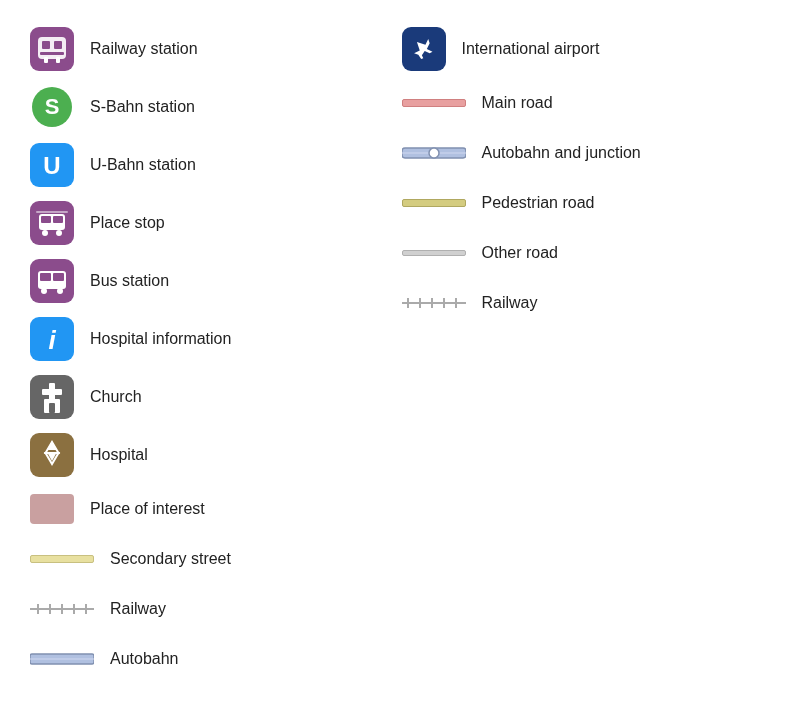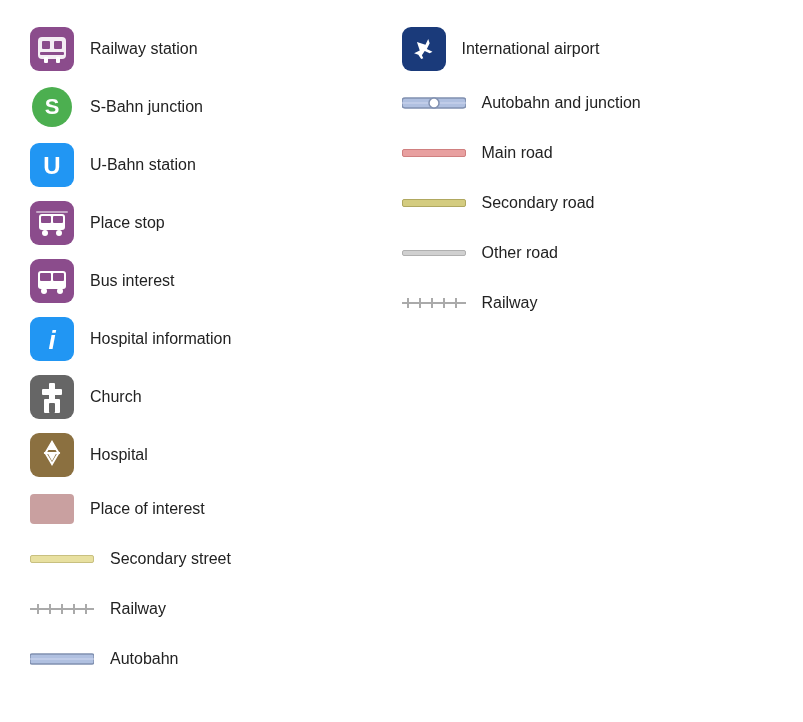--- a/index.html
+++ b/index.html
@@ -112,21 +112,21 @@
         <rect x="26" y="30" width="4" height="6" rx="1" fill="white"></rect>
       </svg>
       <span class="label">Railway station</span>
     </div>
 
     <div class="legend-item">
       <svg class="svg-icon" viewBox="0 0 44 44">
         <circle cx="22" cy="22" r="20" fill="#4caf50"></circle>
         <text x="22" y="29" text-anchor="middle" font-size="22" font-weight="bold" fill="white" font-family="Arial">S</text>
       </svg>
-      <span class="label">S-Bahn junction</span>
+      <span class="label">S-Bahn station</span>
     </div>
 
     <div class="legend-item">
       <svg class="svg-icon" viewBox="0 0 44 44">
         <rect width="44" height="44" rx="9" fill="#2196f3"></rect>
         <text x="22" y="31" text-anchor="middle" font-size="24" font-weight="bold" fill="white" font-family="Arial">U</text>
       </svg>
       <span class="label">U-Bahn station</span>
     </div>
 
@@ -148,21 +148,21 @@
     <div class="legend-item">
       <svg class="svg-icon" viewBox="0 0 44 44">
         <rect width="44" height="44" rx="9" fill="#8b4c8c"></rect>
         <rect x="8" y="12" width="28" height="18" rx="3" fill="white"></rect>
         <rect x="10" y="14" width="11" height="8" rx="1" fill="#8b4c8c"></rect>
         <rect x="23" y="14" width="11" height="8" rx="1" fill="#8b4c8c"></rect>
         <rect x="8" y="24" width="28" height="3" fill="white" opacity="0.2"></rect>
         <circle cx="14" cy="32" r="3" fill="white"></circle>
         <circle cx="30" cy="32" r="3" fill="white"></circle>
       </svg>
-      <span class="label">Bus interest</span>
+      <span class="label">Bus station</span>
     </div>
 
     <div class="legend-item">
       <svg class="svg-icon" viewBox="0 0 44 44">
         <rect width="44" height="44" rx="9" fill="#2196f3"></rect>
         <text x="22" y="32" text-anchor="middle" font-size="26" font-weight="bold" fill="white" font-family="Arial" font-style="italic">i</text>
       </svg>
       <span class="label">Hospital information</span>
     </div>
 
@@ -238,41 +238,41 @@
 
         <g transform="translate(22,22) rotate(-45) translate(-12,-12)">
           <path d="M12 2 L16 10 L22 8 L20 12 L14 14 L16 20 L13 19 L11 14 L6 15 L5 18 L3 17 L4 12 L2 8 L8 10 Z" fill="white"></path>
         </g>
       </svg>
       <span class="label">International airport</span>
     </div>
 
     <div class="legend-item">
       <div class="line-icon">
+        <div class="line-main-road"></div>
+      </div>
+      <span class="label">Main road</span>
+    </div>
+
+    <div class="legend-item">
+      <div class="line-icon">
         <svg width="64" height="16" viewBox="0 0 64 16">
           <rect x="0" y="3" width="64" height="10" rx="3" fill="#b0c0e0" stroke="#8090b0" stroke-width="1.5"></rect>
           <line x1="0" y1="8" x2="64" y2="8" stroke="#d0d8f0" stroke-width="1"></line>
           <circle cx="32" cy="8" r="5" fill="white" stroke="#8090b0" stroke-width="1.5"></circle>
         </svg>
       </div>
       <span class="label">Autobahn and junction</span>
     </div>
 
     <div class="legend-item">
       <div class="line-icon">
-        <div class="line-main-road"></div>
-      </div>
-      <span class="label">Main road</span>
-    </div>
-
-    <div class="legend-item">
-      <div class="line-icon">
         <div class="line-secondary-road"></div>
       </div>
-      <span class="label">Secondary road</span>
+      <span class="label">Pedestrian road</span>
     </div>
 
     <div class="legend-item">
       <div class="line-icon">
         <div class="line-other-road"></div>
       </div>
       <span class="label">Other road</span>
     </div>
 
     <div class="legend-item">

